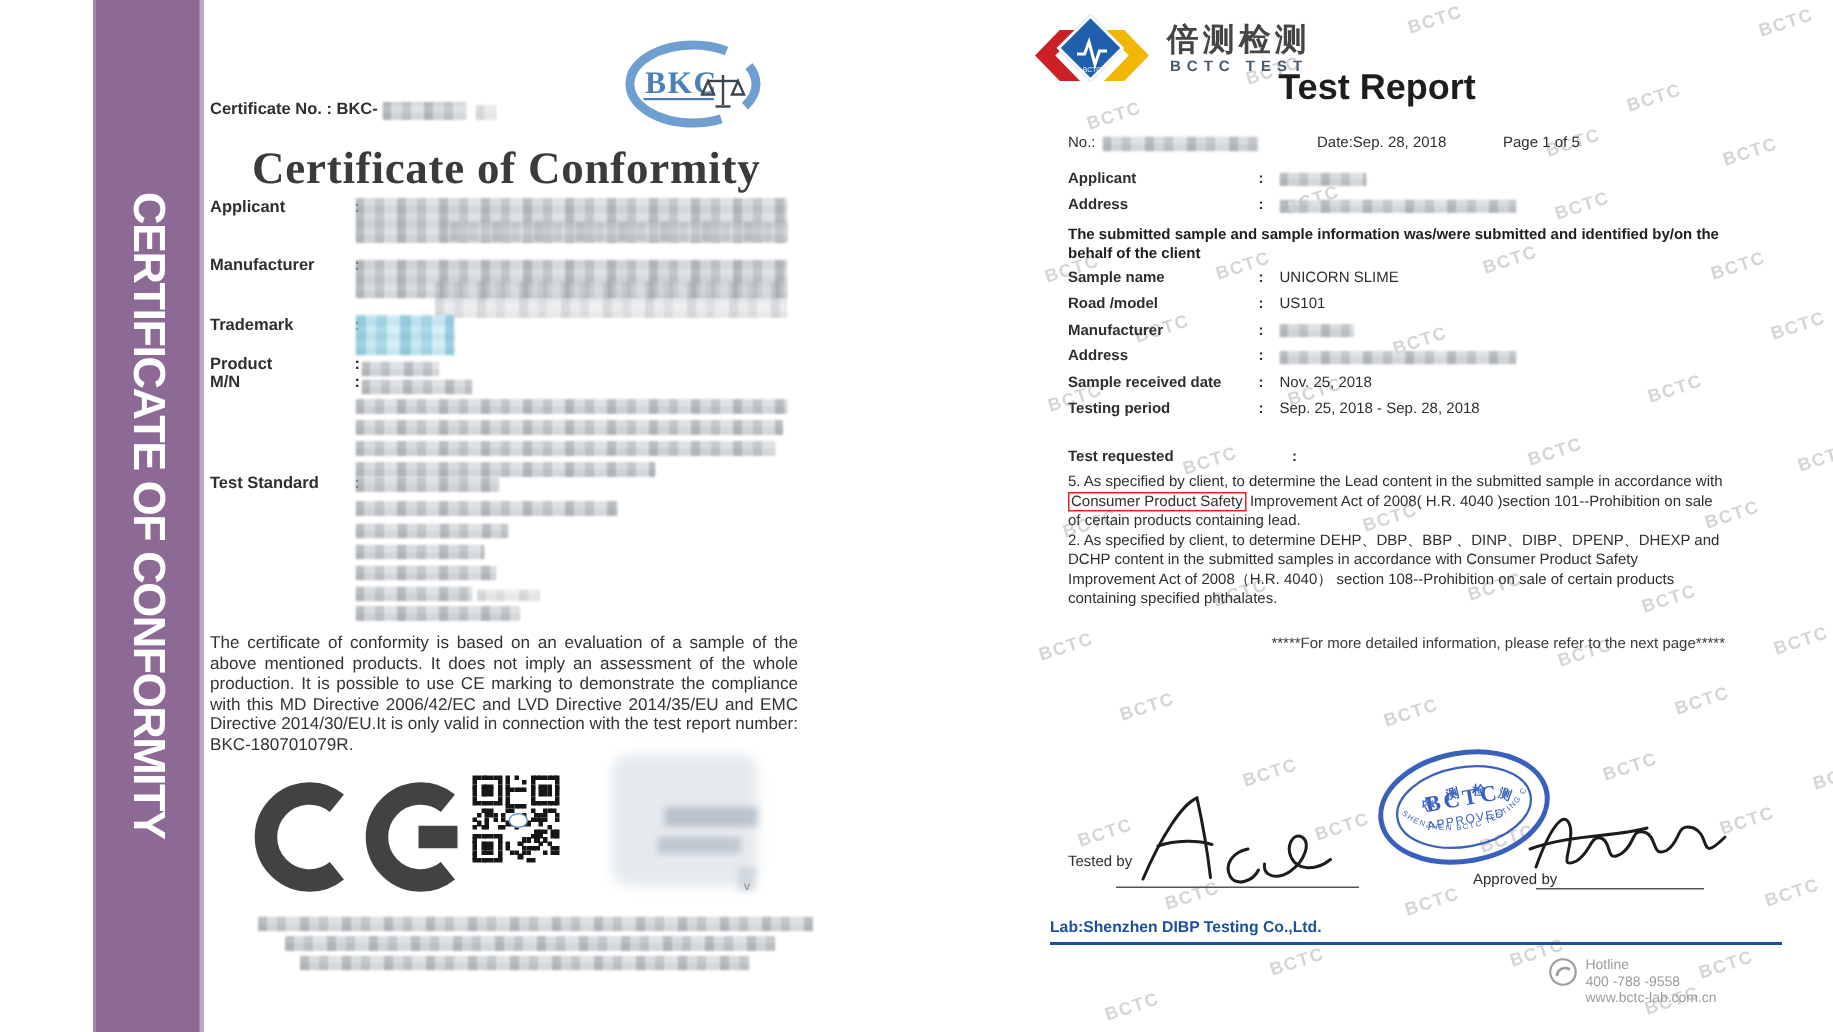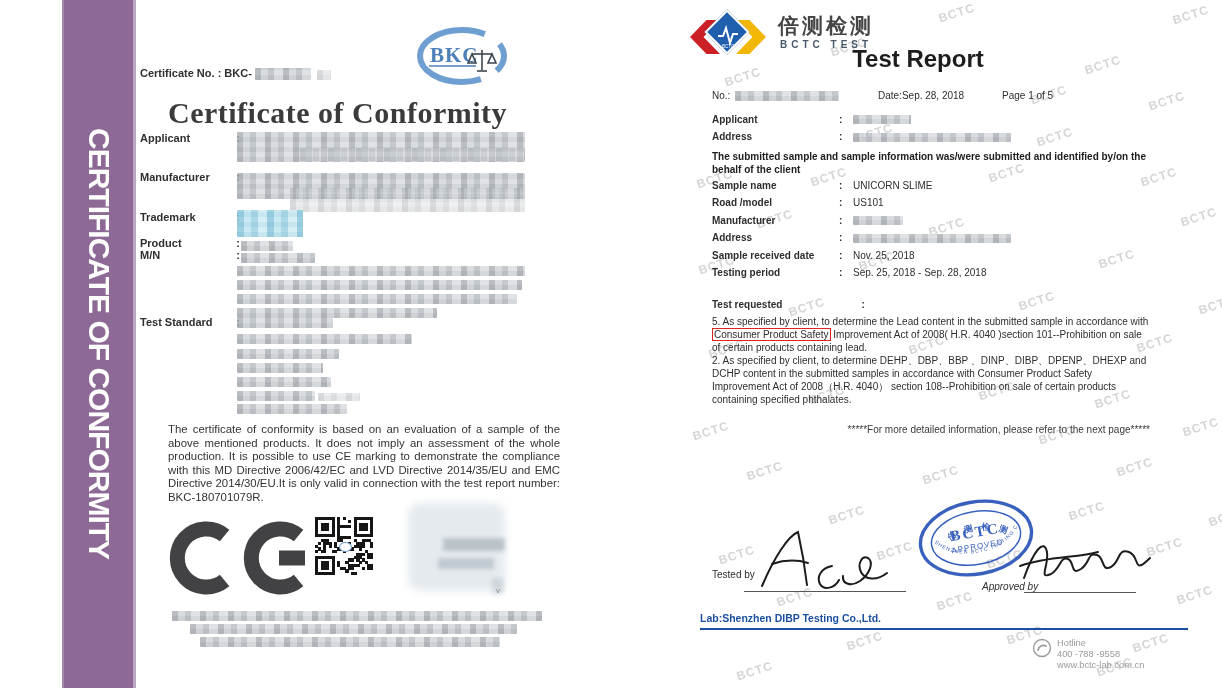--- a/index.html
+++ b/index.html
@@ -30,21 +30,21 @@
         display:flex;align-items:center;justify-content:center;}
   .band-text{writing-mode:vertical-rl;color:#ffffff;font-weight:bold;
              font-size:30px;letter-spacing:-1px;white-space:nowrap;}
   .certno{left:140px;top:67px;font-size:11px;font-weight:bold;color:#2f2f31;}
   .l-title{left:135px;top:96px;width:405px;text-align:center;
            font-family:"Liberation Serif",serif;font-weight:bold;font-size:30px;
            color:#3b3b3d;letter-spacing:.5px;}
   .lfield{left:140px;width:100px;display:flex;justify-content:space-between;
           font-size:11px;font-weight:bold;color:#2f2f31;}
   .l-par{left:140px;top:423px;width:392px;font-size:11.4px;line-height:13.6px;
-         text-align:justify;color:#333335;margin-left:28px;}
+         text-align:justify;color:#333335;}
   .l-company{left:177px;top:595px;width:350px;text-align:center;
              font-size:11px;font-weight:bold;color:#434345;}
   .qr{left:315px;top:517px;width:58px;height:58px;background:#fff;}
   .qr-center{left:24px;top:25px;width:11px;height:8px;background:#fff;
              border:1.5px solid #6f9fd0;border-radius:50%;z-index:5;}
   .blurstamp{left:408px;top:503px;width:97px;height:88px;background:#c6d1da;
              opacity:.45;border-radius:12px;filter:blur(4px);}
   .blurbar1{left:443px;top:538px;width:62px;height:13px;background:#97a3ad;opacity:.55;filter:blur(2px);}
   .blurbar2{left:438px;top:558px;width:56px;height:11px;background:#a2aeb8;opacity:.55;filter:blur(2px);}
   .blurtail{left:492px;top:578px;width:12px;height:16px;background:#b6c2ca;opacity:.5;filter:blur(2px);}
@@ -611,21 +611,21 @@
     <text font-size="8.5" fill="#2b55b8" font-weight="bold" letter-spacing="3">
       <textPath href="#stTop" startOffset="22%">倍 测 检 测</textPath>
     </text>
     <text font-size="5.2" fill="#2b55b8" letter-spacing="1">
       <textPath href="#stBot" startOffset="4%">SHENZHEN BCTC TESTING CO., LTD</textPath>
     </text>
     <text x="60" y="39" text-anchor="middle" font-family="Liberation Serif,serif" font-size="15" fill="#2b55b8" font-weight="bold" letter-spacing="2">BCTC</text>
     <text x="60" y="51" text-anchor="middle" font-size="8" fill="#2b55b8" letter-spacing="1">APPROVED</text>
   </svg>
 
-  <div class="abs sig-label" style="left:302px;top:581px;font-style:italic;">Approved by</div>
+  <div class="abs sig-label" style="left:302px;top:581px;">Approved by</div>
   <svg class="abs" style="left:338px;top:528px;z-index:3;" width="135" height="64" viewBox="0 0 135 64">
     <g fill="none" stroke="#1c1c1c" stroke-width="2" stroke-linecap="round">
       <path d="M6,50 C16,22 26,10 29,24 C31,38 20,52 33,46 C43,40 42,28 50,31 C57,34 52,48 63,41 C73,34 69,24 79,27 C87,30 83,44 93,39 C103,33 99,20 111,24 C123,29 114,48 132,30"></path>
       <path d="M2,38 C30,28 60,30 80,24"></path>
     </g>
   </svg>
   <div class="abs sig-line" style="left:344px;top:592px;width:112px;"></div>
 
   <div class="abs footer-lab">Lab:Shenzhen DIBP Testing Co.,Ltd.</div>
   <div class="abs footer-rule"></div>

